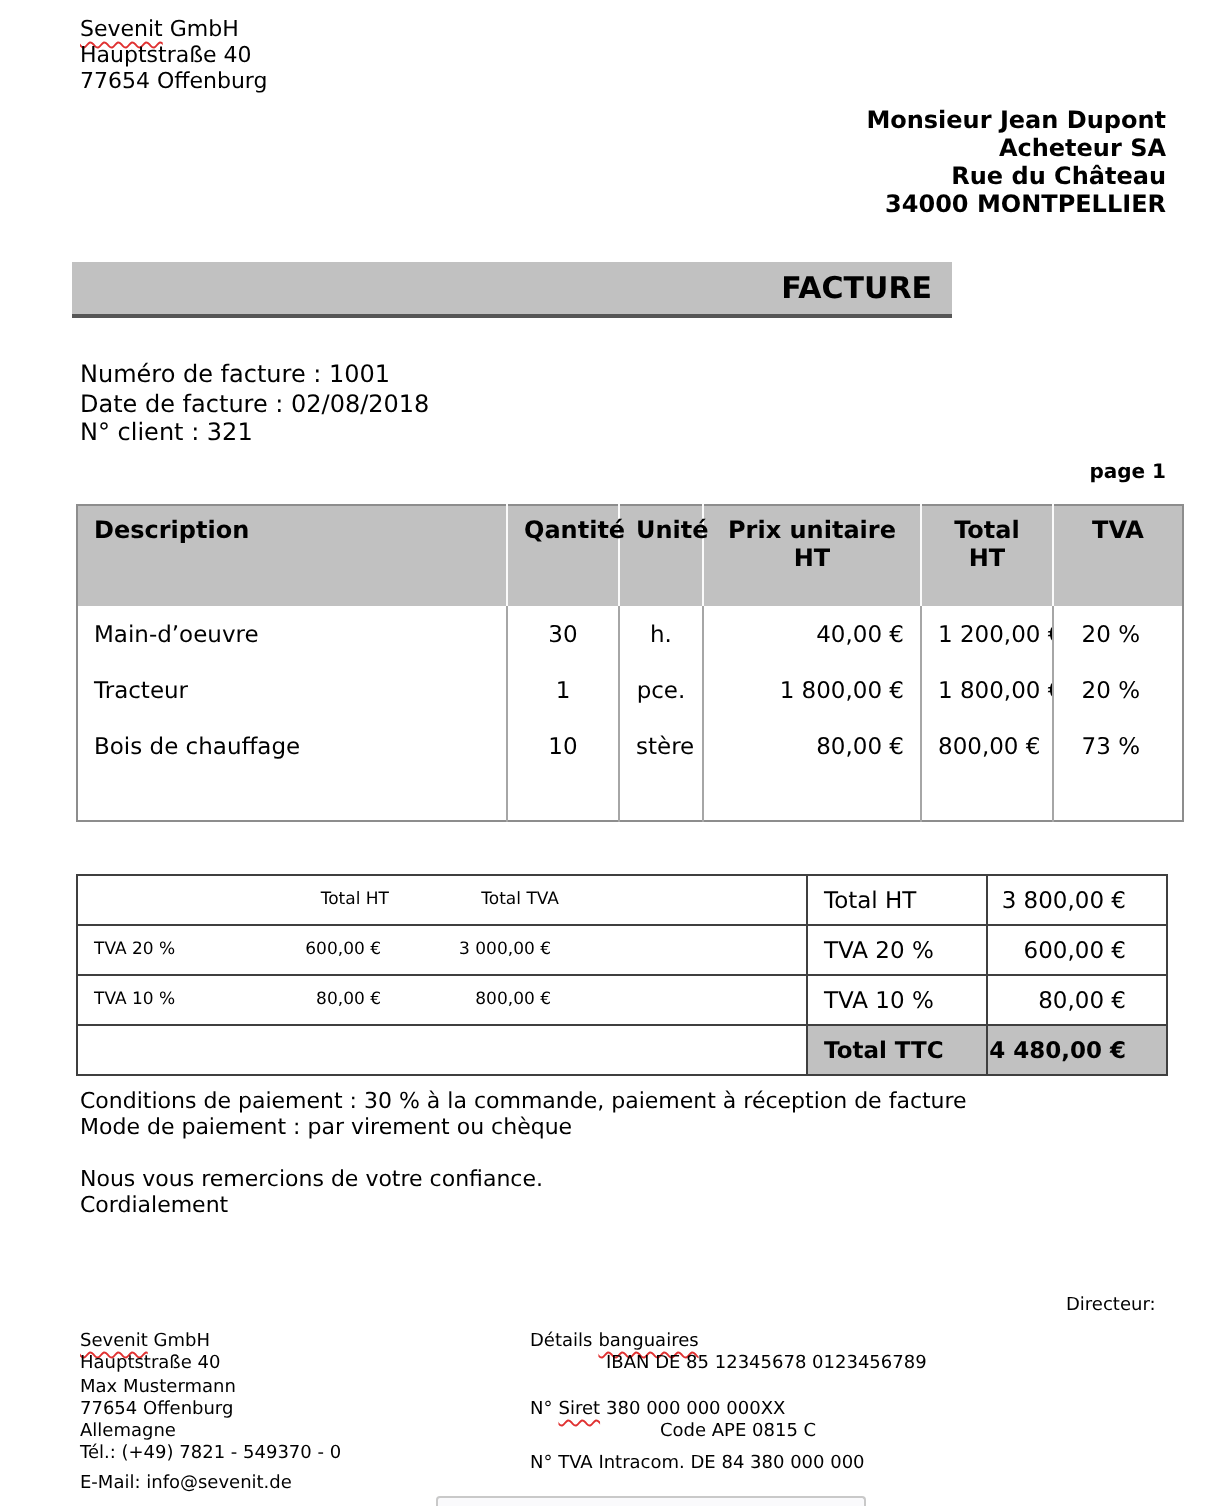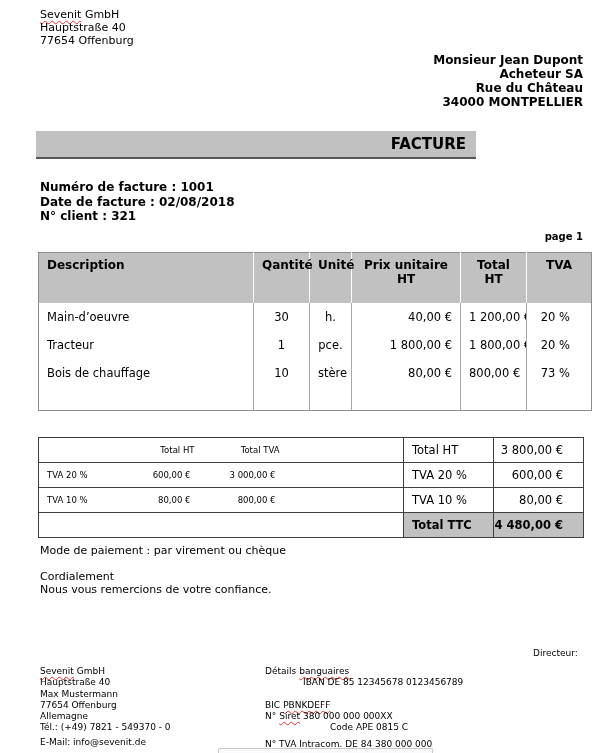--- a/index.html
+++ b/index.html
@@ -18,21 +18,21 @@
   
   .recipient{position:absolute;right:32px;top:53px;font-size:12px;line-height:14px;font-weight:bold;text-align:right;}
   
   .facture-bar{
     position:absolute;left:36px;top:131px;width:440px;height:26px;
     background:#c1c1c1;border-bottom:2px solid #565656;
     text-align:right;font-size:15px;font-weight:bold;line-height:26px;
   }
   .facture-bar span{padding-right:10px;}
   
-  .meta{position:absolute;left:40px;top:180px;font-size:12px;font-weight:bold;line-height:14.5px;}
+  .meta{position:absolute;left:40px;top:180px;font-size:12px;font-weight:normal;line-height:14.5px;}
   .page-num{position:absolute;right:32px;top:231px;font-size:10px;font-weight:bold;}
   
   table{border-collapse:collapse;table-layout:fixed;}
   .items{position:absolute;left:38px;top:252px;width:553px;border:1px solid #8d8d8d;}
   .items th{
     background:#c1c1c1;font-size:12px;font-weight:bold;vertical-align:top;
     padding:5px 8px 0 8px;height:50px;border-right:1px solid #fbfbfb;box-sizing:border-box;
   }
   .items th:last-child{border-right:none;}
   .items td{
@@ -210,41 +210,41 @@
     </tr>
     <tr class="ttc">
       <td class="lbl">Total TTC</td>
       <td class="val">4 480,00 €</td>
     </tr>
   </tbody>
     </table>
 </div>
 
 <div class="conditions">
+  <div>Conditions de paiement : 30 % à la commande, paiement à réception de facture</div>
   <div>Mode de paiement : par virement ou chèque</div>
   <div class="blank"></div>
+  <div>Nous vous remercions de votre confiance.</div>
   <div>Cordialement</div>
-  <div>Nous vous remercions de votre confiance.</div>
 </div>
 
 <div class="footer-company">
   <div><span class="squiggle">Sevenit</span> <span>GmbH</span></div>
   <div>Hauptstraße 40</div>
   <div>Max Mustermann</div>
   <div>77654 Offenburg</div>
   <div>Allemagne</div>
   <div>Tél.: (+49) 7821 - 549370 - 0</div>
   <div class="email-line">E-Mail: info@sevenit.de</div>
 </div>
 
 <div class="footer-bank">
   <div><span class="sp-after">Détails</span><span class="squiggle">banguaires</span></div>
   <div class="indent-iban">IBAN DE 85 12345678 0123456789</div>
   <div class="blank-s"></div>
-  <div><span class="sp-after">BIC</span><span class="squiggle">PBNKDEFF</span></div>
   <div><span class="sp-after">N°</span><span class="squiggle sp-after">Siret</span><span>380 000 000 000XX</span></div>
   <div class="indent-ape">Code APE 0815 C</div>
   <div class="tva-line">N° TVA Intracom. DE 84 380 000 000</div>
 </div>
 
 <div class="footer-director">Directeur:</div>
 
 <div class="bottom-partial"></div>
 
 </body></html>

